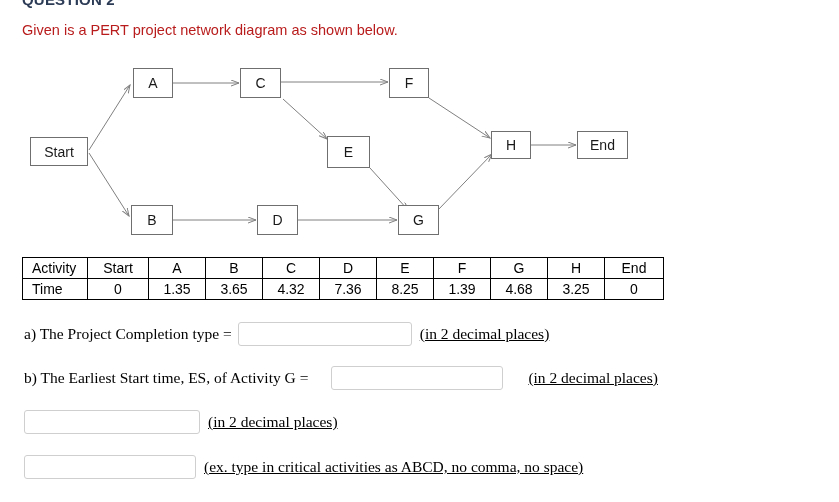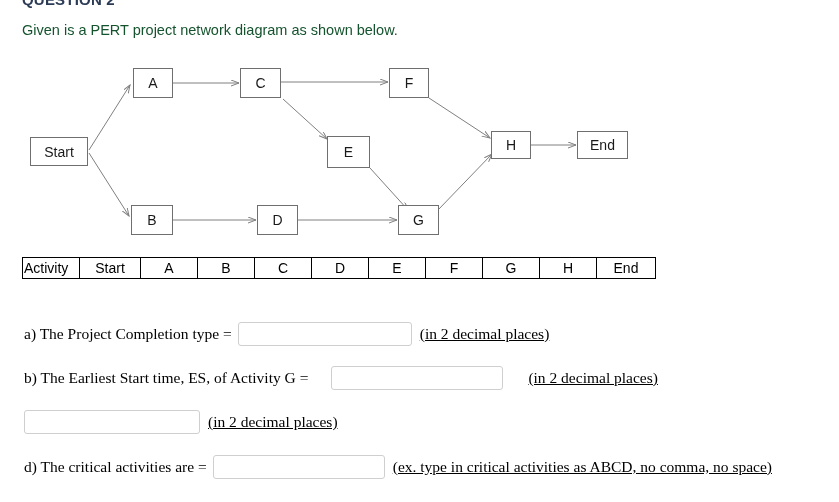--- a/index.html
+++ b/index.html
@@ -28,21 +28,21 @@
     letter-spacing: 0.2px;
   }
 
   
   .prompt {
     position: absolute;
     left: 22px;
     top: 22px;
     font-family: "Liberation Sans", sans-serif;
     font-size: 14.5px;
-    color: #14532d;
+    color: #b91c1c;
     white-space: nowrap;
   }
 
   
   .diagram {
     position: absolute;
     left: 0;
     top: 58px;
     width: 700px;
     height: 190px;
@@ -75,21 +75,21 @@
   .pert-table td {
     border: 1px solid #000;
     text-align: center;
     height: 20px;
     padding: 0 2px;
     color: #000;
     line-height: 20px;
   }
   .pert-table td.rowhead {
     text-align: left;
-    padding-left: 1px;
+    padding-left: 9px;
     padding-right: 1px;
   }
   .col-label { width: 54px; }
   .col-start { width: 56px; }
   .col-act   { width: 52px; }
   .col-end   { width: 54px; }
 
   
   .qrow {
     position: absolute;
@@ -205,20 +205,33 @@
       <td class="col-act">A</td>
       <td class="col-act">B</td>
       <td class="col-act">C</td>
       <td class="col-act">D</td>
       <td class="col-act">E</td>
       <td class="col-act">F</td>
       <td class="col-act">G</td>
       <td class="col-act">H</td>
       <td class="col-end">End</td>
     </tr>
+    <tr>
+      <td class="rowhead col-label">Time</td>
+      <td class="col-start">0</td>
+      <td class="col-act">1.35</td>
+      <td class="col-act">3.65</td>
+      <td class="col-act">4.32</td>
+      <td class="col-act">7.36</td>
+      <td class="col-act">8.25</td>
+      <td class="col-act">1.39</td>
+      <td class="col-act">4.68</td>
+      <td class="col-act">3.25</td>
+      <td class="col-end">0</td>
+    </tr>
   </tbody>
 </table>
 
 <div class="qrow" style="left:24px; top:322px;">
   <span class="qlabel">a) The Project Completion type =</span>
   <input class="answer-input" style="width: 174px;" type="text" value="" placeholder="">
   <span class="qnote">(in 2 decimal places)</span>
 </div>
 
 <div class="qrow" style="left:24px; top:366px;gap:17px;">
@@ -226,16 +239,15 @@
   <input class="answer-input" style="width: 172px;" type="text" value="" placeholder="">
   <span class="qnote">(in 2 decimal places)</span>
 </div>
 
 <div class="qrow" style="left:24px; top:410px;">
   <input class="answer-input" style="width: 176px;" type="text" value="" placeholder="">
   <span class="qnote">(in 2 decimal places)</span>
 </div>
 
 <div class="qrow" style="left:24px; top:455px;">
-  <span class="qlabel">d) The critical activities are =</span>
   <input class="answer-input" style="width: 172px;" type="text" value="" placeholder="">
   <span class="qnote">(ex. type in critical activities as ABCD, no comma, no space)</span>
 </div>
 
 </body></html>

